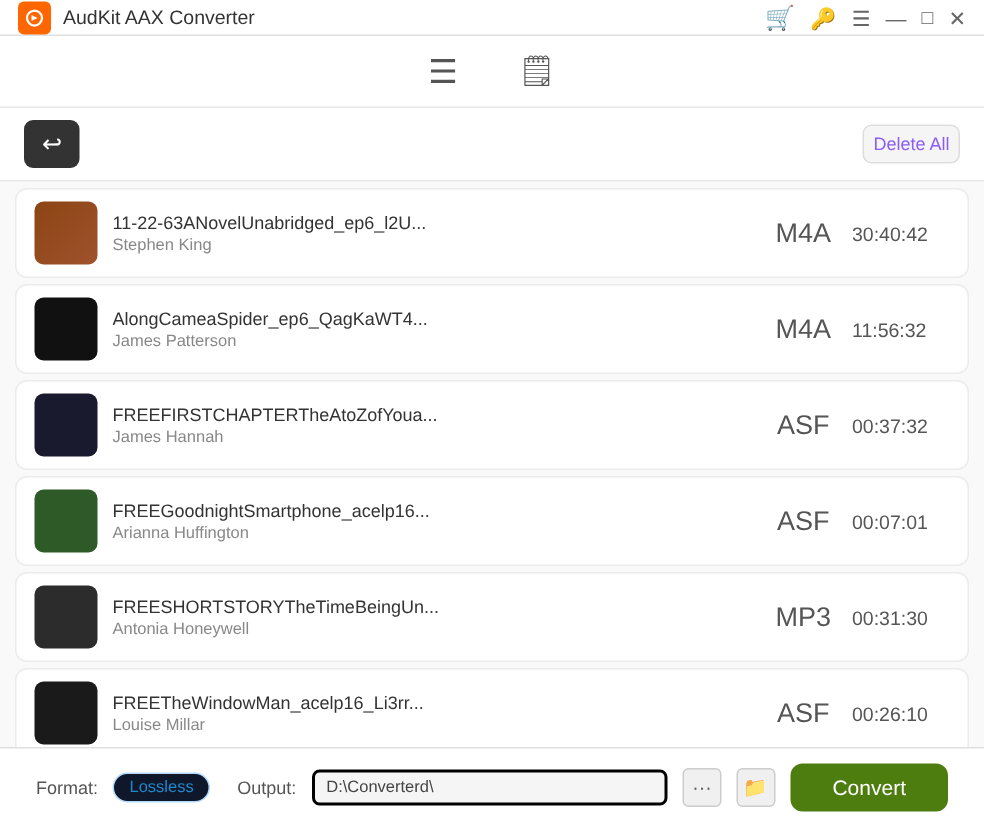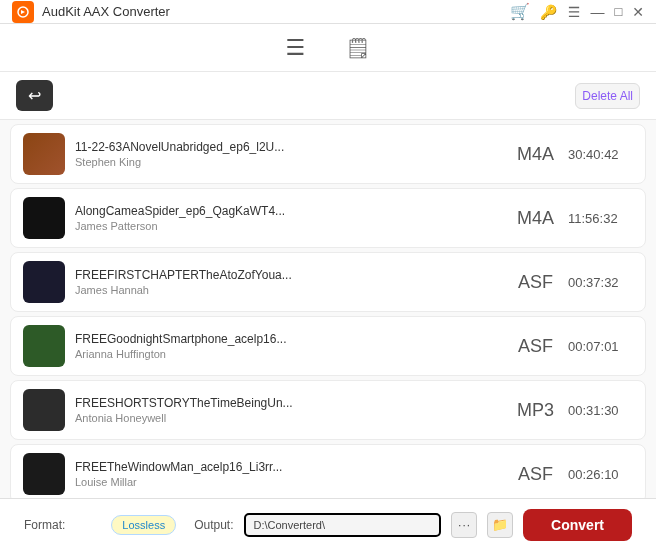--- a/index.html
+++ b/index.html
@@ -163,28 +163,27 @@
       gap: 10px;
       height: 52px;
       flex-shrink: 0;
     }
     .format-label {
       font-size: 12px;
       color: #555;
       flex-shrink: 0;
     }
     .format-badge {
-      background: #fef9c3;
+      background: #0f172a;
       border: 1px solid #b3d9ff;
       border-radius: 12px;
       padding: 3px 10px;
       font-size: 11px;
       color: #2288cc;
       flex-shrink: 0;
-      margin-left: 36px;
     }
     .output-label {
       font-size: 12px;
       color: #555;
       flex-shrink: 0;
       margin-left: 8px;
     }
     .output-path {
       flex: 1;
       background: #f5f5f5;
@@ -206,27 +205,27 @@
       height: 26px;
       display: flex;
       align-items: center;
       justify-content: center;
       cursor: pointer;
       font-size: 13px;
       color: #555;
       flex-shrink: 0;
     }
     .convert-button {
-      background: #b91c1c;
+      background: #4d7c0f;
       color: #ffffff;
       border: none;
       border-radius: 8px;
       padding: 8px 28px;
       font-size: 14px;
-      font-weight: 700;
+      font-weight: 400;
       cursor: pointer;
       flex-shrink: 0;
     }
 
     
     .thumb-1 { background: linear-gradient(135deg, #8B4513, #A0522D); }
     .thumb-2 { background: #111; }
     .thumb-3 { background: #1a1a2e; }
     .thumb-4 { background: #2d5a27; }
     .thumb-5 { background: #2c2c2c; }

